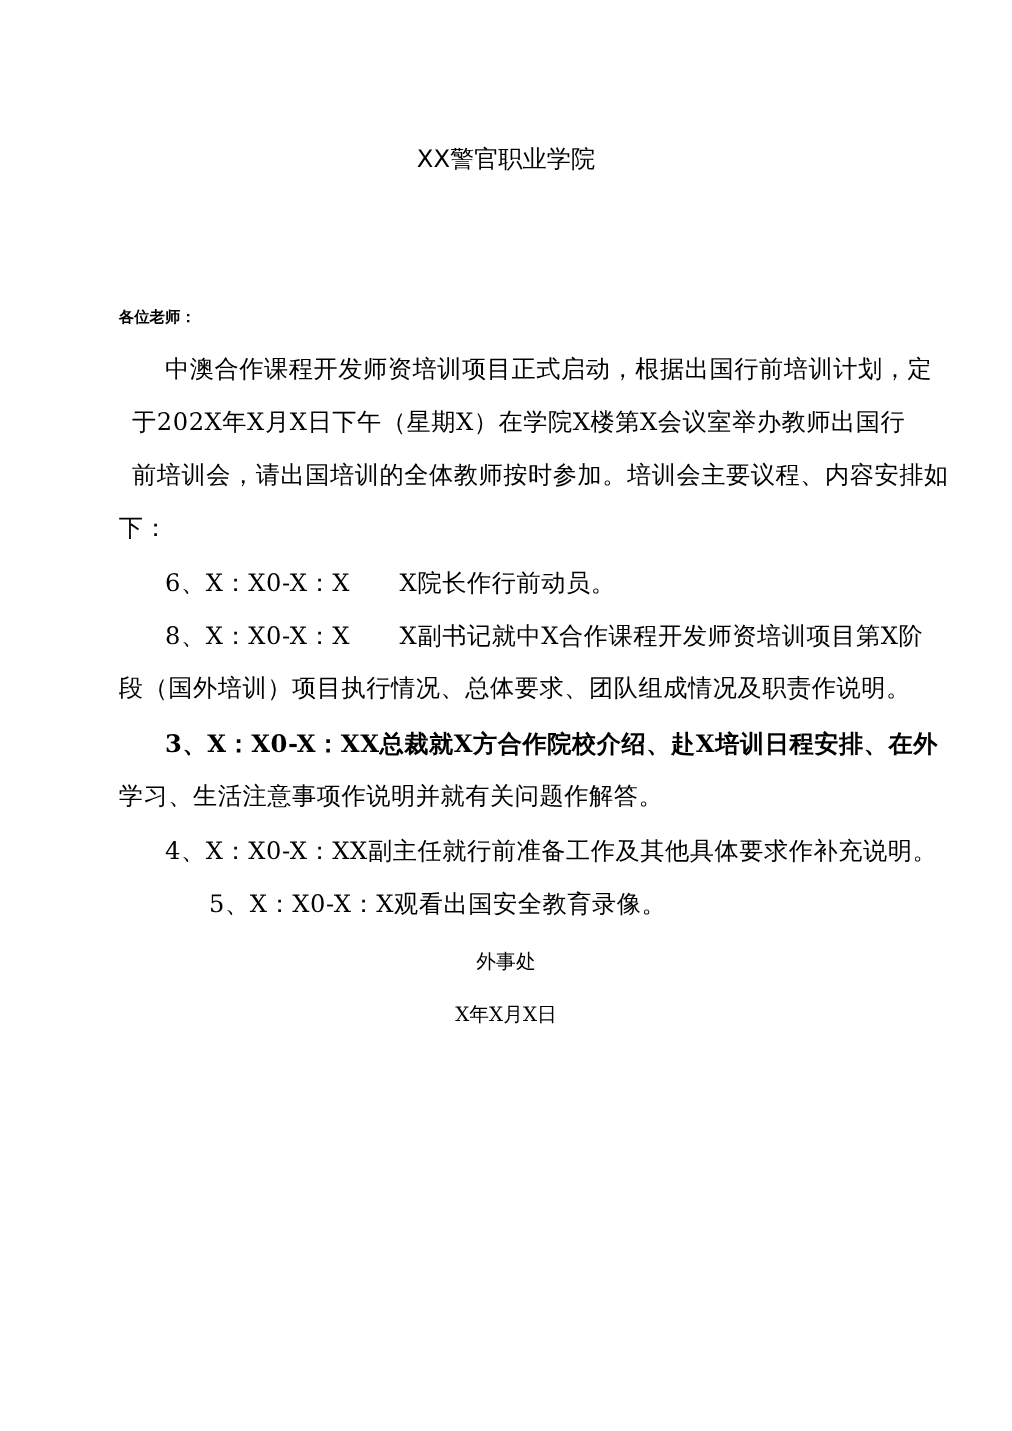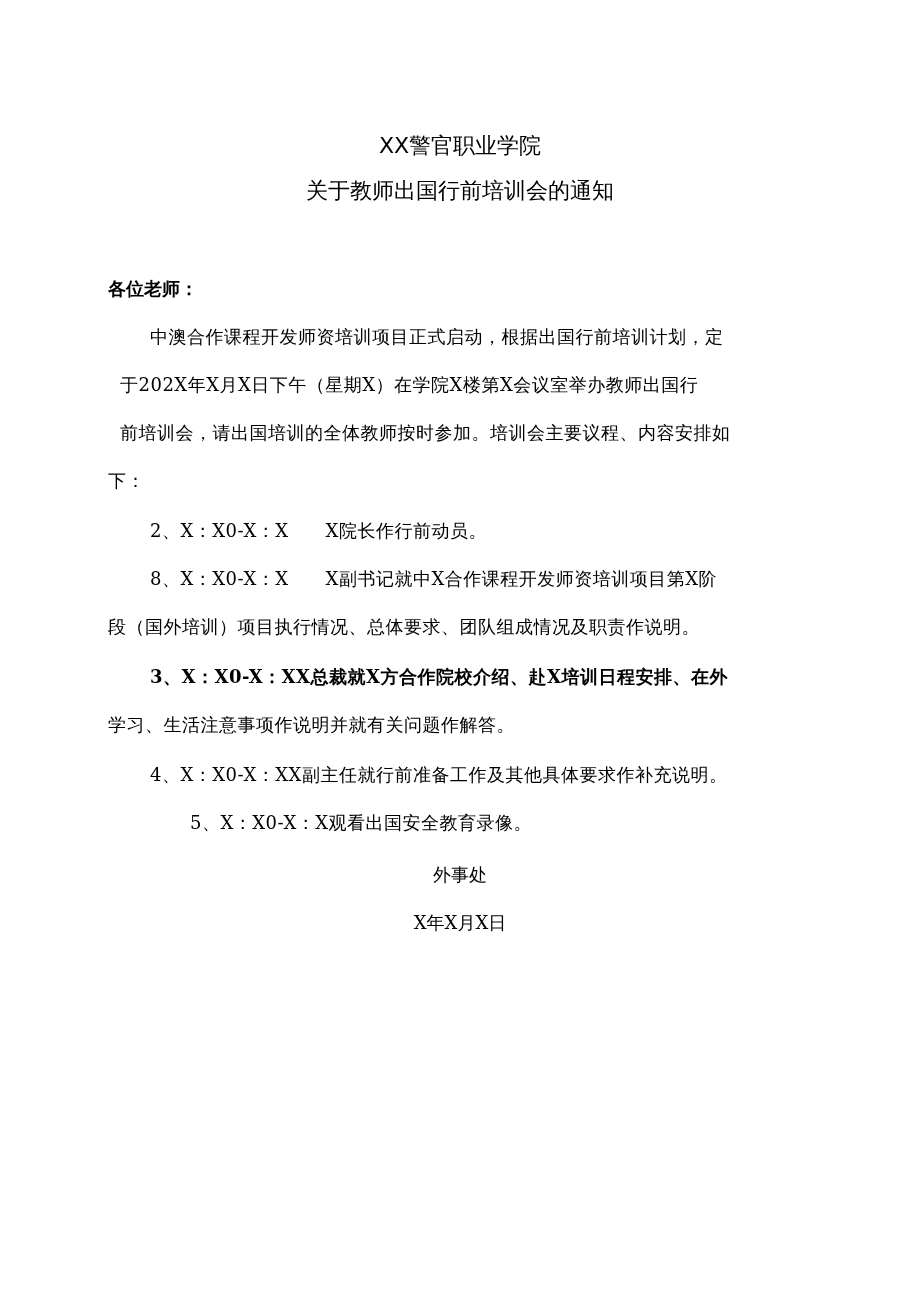--- a/index.html
+++ b/index.html
@@ -34,27 +34,27 @@
       white-space: nowrap;
     }
     .title-1 { top: 131px; }
     .title-2 { top: 176px; }
     .salutation {
       position: absolute;
       left: 108px;
       top: 274px;
       font-family: "DejaVu Sans", "Liberation Sans", sans-serif;
       font-weight: bold;
-      font-size: 18px;
+      font-size: 14px;
       line-height: 30px;
       white-space: nowrap;
     }
     .line {
       position: absolute;
-      font-size: 18px;
+      font-size: 22px;
       line-height: 30px;
       white-space: nowrap;
       font-family: "DejaVu Serif", "Liberation Serif", serif;
       letter-spacing: 0.5px;
     }
     .center-line {
       position: absolute;
       left: 0;
       width: 920px;
       text-align: center;
@@ -63,34 +63,33 @@
       white-space: nowrap;
       font-family: "DejaVu Serif", "Liberation Serif", serif;
     }
   </style>
 </head>
 <body>
 
 <div class="page">
 
   <div class="title title-1">XX警官职业学院</div>
-  <div class="title title-2">关于教师出国行前培训会的通知</div>
 
   <div class="salutation">各位老师：</div>
 
   <div>
     <div class="line" style="left:150px; top:322px;">中澳合作课程开发师资培训项目正式启动，根据出国行前培训计划，定</div>
     <div class="line" style="left:120px; top:370px;">于202X年X月X日下午（星期X）在学院X楼第X会议室举办教师出国行</div>
     <div class="line" style="left:120px; top:418px;">前培训会，请出国培训的全体教师按时参加。培训会主要议程、内容安排如</div>
     <div class="line" style="left:108px; top:466px;">下：</div>
   </div>
 
   <div>
     <div>
-      <div class="line" style="left:150px; top:516px;">2、X：X0-X：X　　X院长作行前动员。</div>
+      <div class="line" style="left:150px; top:516px;">6、X：X0-X：X　　X院长作行前动员。</div>
     </div>
     <div>
       <div class="line" style="left:150px; top:564px;">8、X：X0-X：X　　X副书记就中X合作课程开发师资培训项目第X阶</div>
       <div class="line" style="left:108px; top:612px;">段（国外培训）项目执行情况、总体要求、团队组成情况及职责作说明。</div>
     </div>
     <div>
       <div class="line" style="left:150px; top:662px;font-weight:bold;">3、X：X0-X：XX总裁就X方合作院校介绍、赴X培训日程安排、在外</div>
       <div class="line" style="left:108px; top:710px;">学习、生活注意事项作说明并就有关问题作解答。</div>
     </div>
     <div>

